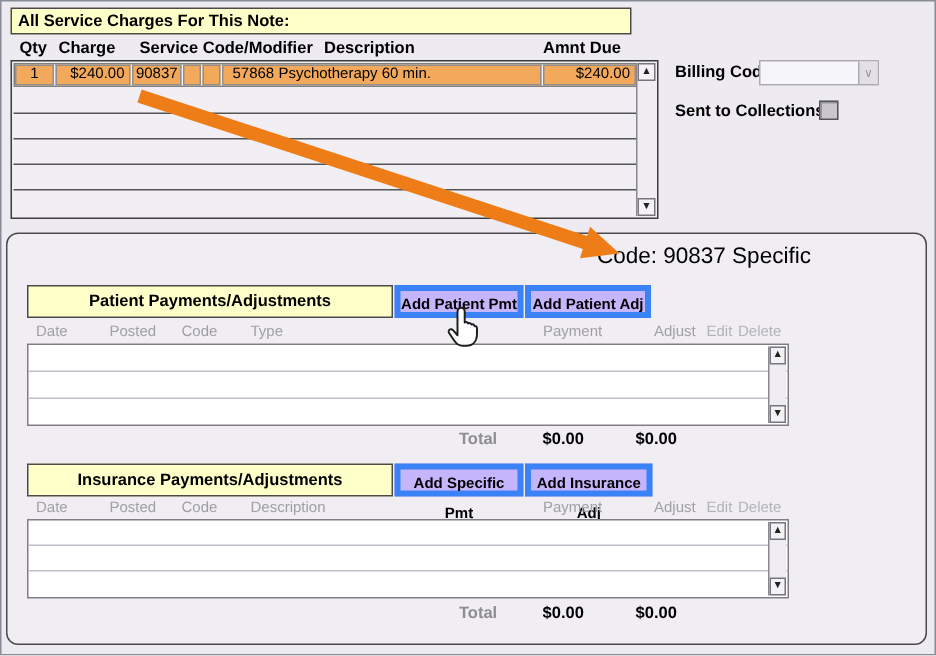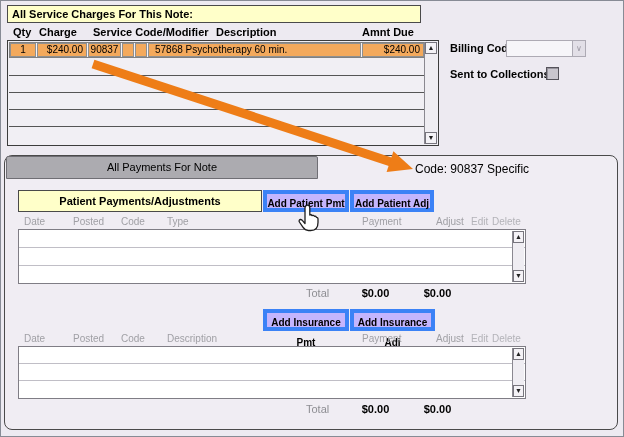--- a/index.html
+++ b/index.html
@@ -71,42 +71,42 @@
   
   .panel{
     left:3px; top:154px; width:614px; height:275px;
     background:#F0EDF3; border:1px solid #4a4a4a; border-radius:8px;
   }
   .tab-gray{
     left:5px; top:155px; width:312px; height:23px;
     background:#ACABB0; border:1px solid #6f6e74; border-radius:2px 2px 0 0;
     font-size:11px; color:#000; text-align:center; line-height:21px;
   }
-  .tab-active-label{ left:414px; top:161px; font-size:12px; color:#000; }
+  .tab-active-label{ left:397px; top:161px; font-size:15px; color:#000; }
 
   
   .sect-head{
     width:244px; height:22px; left:17px;
     background:#FFFFC9; border:1px solid #4a4a4a;
     font-size:11px; font-weight:bold; text-align:center; line-height:20px; color:#000;
   }
   .blue-btn{
     height:22px; background:#c4b5fd; border:4px solid #3b82f6;
     font-size:10px; font-weight:bold; text-align:center; line-height:20px; color:#000;
     cursor:pointer;
   }
   .pay-colhead{ font-size:10px; color:#a0a0a5; }
   .pay-colhead.light{ color:#b3b3b8; }
   .listbox{
     left:17px; width:508px; background:#fff; border:1px solid #7f7d85;
   }
   .lrow{ border-bottom:1px solid #c0bec6; }
   .lrow.last{ border-bottom:none; }
   .listbox .vscroll{ width:12px; background:#EFEDF2; }
-  .total-lbl{ font-size:11px; font-weight:normal; color:#8e8e93; }
+  .total-lbl{ font-size:11px; font-weight:bold; color:#8e8e93; }
   .total-val{ font-size:11px; font-weight:bold; color:#000; width:45px; text-align:center; }
 
   .overlay{ left:0; top:0; width:624px; height:437px; pointer-events:none; z-index:50; }
 </style>
 </head>
 <body>
 
 <div class="screen">
 
   <div class="abs sc-title">All Service Charges For This Note:</div>
@@ -142,21 +142,20 @@
 
   <span class="abs lbl" style="left:449px; top:41px">Billing Code</span>
   <div class="abs combo">
     <div class="val"></div>
     <div class="arrow">∨</div>
   </div>
   <span class="abs lbl" style="left:449px; top:67px">Sent to Collections</span>
   <div class="abs checkbox"></div>
 
   <div class="abs panel"></div>
-  <div class="abs tab-gray">All Payments For Note</div>
   <span class="abs tab-active-label">Code: 90837 Specific</span>
 
   <div class="abs sect-head" style="top:189px">Patient Payments/Adjustments</div>
   <div class="abs blue-btn" style="left:262px; top:189px; width:86px">Add Patient Pmt</div>
   <div class="abs blue-btn" style="left:349px; top:189px; width:84px">Add Patient Adj</div>
 
   <span class="abs pay-colhead" style="left:23px;  top:215px">Date</span>
   <span class="abs pay-colhead" style="left:72px;  top:215px">Posted</span>
   <span class="abs pay-colhead" style="left:120px; top:215px">Code</span>
   <span class="abs pay-colhead" style="left:166px; top:215px">Type</span>
@@ -172,21 +171,22 @@
     <div class="abs vscroll">
       <div class="sbtn">▲</div>
       <div class="sbtn">▼</div>
     </div>
   </div>
 
   <span class="abs total-lbl" style="left:305px; top:286px">Total</span>
   <span class="abs total-val" style="left:352px; top:286px">$0.00</span>
   <span class="abs total-val" style="left:414px; top:286px">$0.00</span>
 
-  <div class="abs blue-btn" style="left:262px; top:308px; width:86px">Add Insurance Pmt</div>
+  <div class="abs sect-head" style="top:308px">Insurance Payments/Adjustments</div>
+  <div class="abs blue-btn" style="left:262px; top:308px; width:86px">Add Specific Pmt</div>
   <div class="abs blue-btn" style="left:349px; top:308px; width:85px">Add Insurance Adj</div>
 
   <span class="abs pay-colhead" style="left:23px;  top:332px">Date</span>
   <span class="abs pay-colhead" style="left:72px;  top:332px">Posted</span>
   <span class="abs pay-colhead" style="left:120px; top:332px">Code</span>
   <span class="abs pay-colhead" style="left:166px; top:332px">Description</span>
   <span class="abs pay-colhead" style="left:361px; top:332px">Payment</span>
   <span class="abs pay-colhead" style="left:435px; top:332px">Adjust</span>
   <span class="abs pay-colhead light" style="left:470px; top:332px">Edit</span>
   <span class="abs pay-colhead light" style="left:491px; top:332px">Delete</span>

